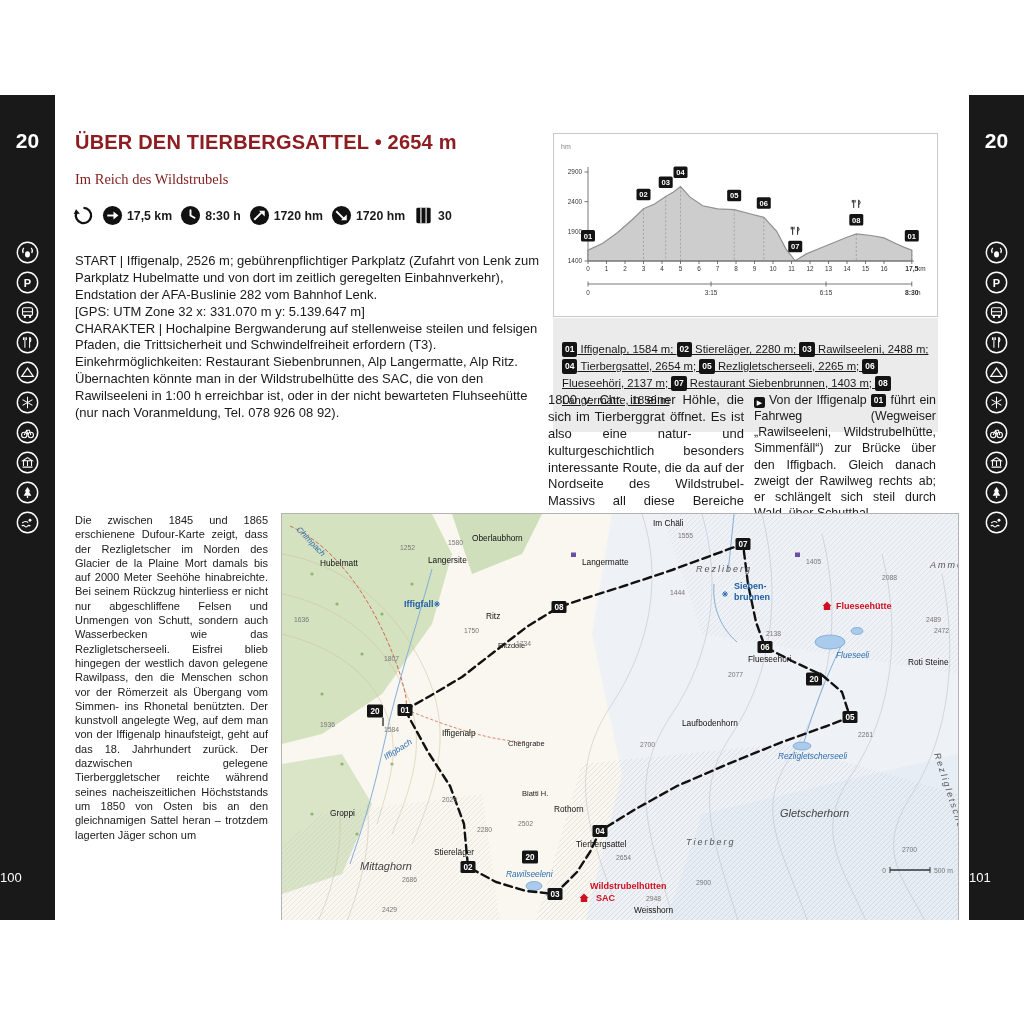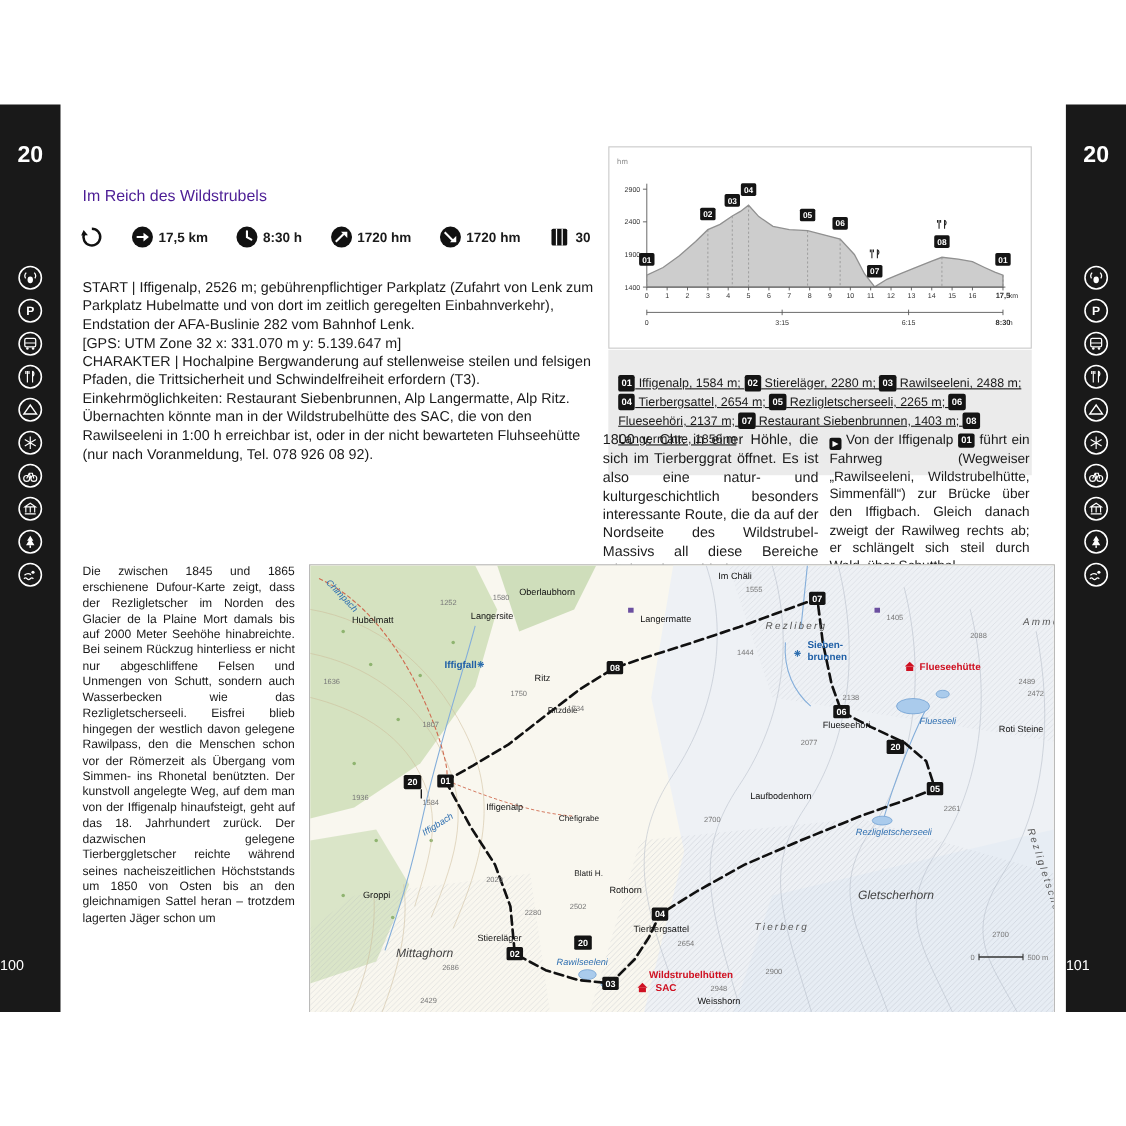--- a/index.html
+++ b/index.html
@@ -10,22 +10,22 @@
   .sidebar { position:absolute; top:0; width:55px; height:840px; background:#191919; color:#fff; }
   .sidebar.left { left:0; } .sidebar.right { right:0; }
   .route-num { text-align:center; font-size:21px; font-weight:bold; margin-top:34px; }
   .sb-icons { margin-top:88px; display:flex; flex-direction:column; align-items:center; gap:7px; }
   .sb-icon { width:23px; height:23px; }
   .sb-icon svg { width:100%; height:100%; display:block; }
   .page-num { position:absolute; bottom:50px; width:100%; font-size:13px; }
 
   main { position:absolute; inset:0; }
   .title { position:absolute; left:75px; top:36px; font-size:20px; font-weight:bold; color:#8e1d22; letter-spacing:.2px; }
-  .subtitle { position:absolute; left:75px; top:76px; font-size:14.5px; color:#4c1d95; }
-  .stats { position:absolute; left:73px; top:110px; display:flex; align-items:center; gap:25px; }
+  .subtitle { position:absolute; left:75px; top:76px; font-size:14.5px; color:#7f1d1d;font-family:Liberation Serif, serif; }
+  .stats { position:absolute; left:73px; top:110px; display:flex; align-items:center; gap:8px; }
   .stat { display:flex; align-items:center; gap:4px; }
   .stat svg { width:21px; height:21px; display:block; }
   .stat-label { font-size:12.3px; font-weight:bold; }
 
   .intro { position:absolute; left:75px; top:158px; width:468px; font-size:13px; line-height:1.3; }
   .b { font-weight:normal; }
 
   .chart-panel { position:absolute; left:553px; top:38px; width:385px; height:184px; border:1px solid #c9c9c9; background:#fff; }
   .chart-panel svg { width:383px; height:182px; display:block; font-family:"Liberation Sans", sans-serif; }
   .c-ax { stroke:#555; stroke-width:.8; }
@@ -210,20 +210,21 @@
               <circle cx="14.6" cy="9.6" r="1.5" fill="#fff"></circle>
               <path d="M6.5,12.5 q3,-2.8 6.2,-0.6" fill="none" stroke="#fff" stroke-width="1.2"></path>
               <path d="M6,15.8 q1.5,-1.6 3,0 t3,0 t3,0" fill="none" stroke="#fff" stroke-width="1.1"></path>
             </svg>
           </div>
         </div>
       <div class="page-num">101</div>
     </aside>
 
     <main>
+      <h1 class="title">ÜBER DEN TIERBERGSATTEL • 2654 m</h1>
       <div class="subtitle">Im Reich des Wildstrubels</div>
 
       <div class="stats" id="stats-row">
           <span class="stat">
             <span>
               <svg viewBox="0 0 22 22">
                 <path d="M11,3 a8,8 0 1,1 -7.4,4.9" fill="none" stroke="#111" stroke-width="2.4"></path>
                 <polygon points="0.8,9.5 7.2,9.2 3.2,4.4" fill="#111"></polygon>
               </svg>
             </span>

